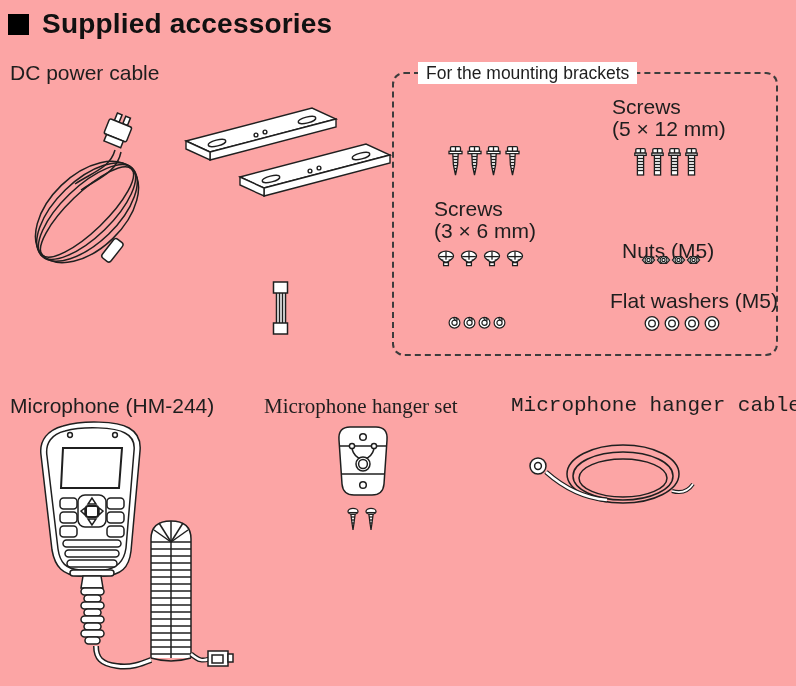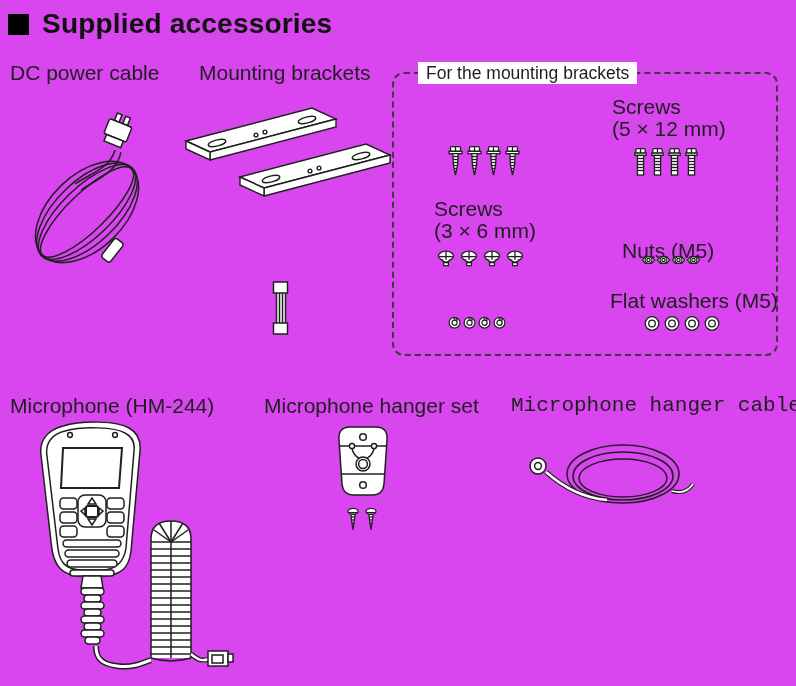--- a/index.html
+++ b/index.html
@@ -1,17 +1,17 @@
 <!DOCTYPE html>
 <html><head>
 <meta charset="utf-8">
 <style>
   html,body{margin:0;padding:0;background:#fff;}
   .page{
-    position:relative;width:796px;height:686px;background:#d946ef;
+    position:relative;width:796px;height:686px;background:#fca5a5;
     font-family:"Liberation Sans", sans-serif;color:#1c1c1c;overflow:hidden;
   }
   .abs{position:absolute;}
   .title-block{left:8px;top:8px;display:flex;align-items:center;gap:13px;}
   .title-square{width:21px;height:21px;background:#000;flex:0 0 auto;}
   .page-title{font-size:28px;font-weight:bold;color:#111;letter-spacing:.2px;}
   .lbl{font-size:21px;line-height:22px;color:#1e1e1e;white-space:nowrap;}
   .dashed-box{
     left:392px;top:72px;width:386px;height:284px;
     border:2px dashed #3c3c3c;border-radius:12px;box-sizing:border-box;
@@ -100,21 +100,20 @@
   </svg>
 
   <div class="abs title-block">
     <span class="title-square"></span>
     <span class="page-title">Supplied accessories</span>
   </div>
 
   <div class="abs lbl" style="left:10px;top:62px;">
     <div>DC power cable</div>
   </div>
-  <div class="abs lbl" style="left:199px;top:62px;">Mounting brackets</div>
 
   <svg class="abs" style="left:15px;top:110px;" width="152" height="182" viewBox="0 0 152 182">
     <g class="ln" transform="rotate(-44 72 102)">
       <ellipse cx="72" cy="102" rx="62" ry="19"></ellipse>
       <ellipse cx="72" cy="102" rx="63" ry="25"></ellipse>
       <ellipse cx="72" cy="102" rx="63" ry="31"></ellipse>
       <ellipse cx="72" cy="102" rx="62" ry="37"></ellipse>
     </g>
     <g class="lnw" transform="rotate(22 102 20)">
       <rect x="96" y="4" width="5" height="8"></rect>
@@ -238,21 +237,21 @@
       <svg width="16" height="15" viewBox="0 0 16 15">
           <use href="#ic-flw"></use>
         </svg>
       <svg width="16" height="15" viewBox="0 0 16 15">
           <use href="#ic-flw"></use>
         </svg>
     </div>
   </div>
 
   <div class="abs lbl" style="left:10px;top:395px;">Microphone (HM-244)</div>
-  <div class="abs lbl" style="left:264px;top:395px;">Microphone hanger set</div>
+  <div class="abs lbl" style="left:264px;top:395px;font-family:Liberation Serif, serif;">Microphone hanger set</div>
   <div class="abs lbl" style="left:511px;top:395px;font-family:Liberation Mono, monospace;">Microphone hanger cable</div>
 
   <svg class="abs" style="left:25px;top:418px;" width="215" height="260" viewBox="0 0 215 260">
 
     <path d="M71 228 C71 240 76 246 92 248 C106 250 116 246 126 242" stroke="#1f1f1f" stroke-width="6" fill="none"></path>
     <path d="M71 228 C71 240 76 246 92 248 C106 250 116 246 126 242" stroke="#fff" stroke-width="3" fill="none"></path>
 
     <g class="ln">
       <path d="M126 240 L126 121 Q126 103 146 103 Q166 103 166 121 L166 240" fill="#fff"></path>
       <path d="M126 240 Q146 246 166 240"></path>

